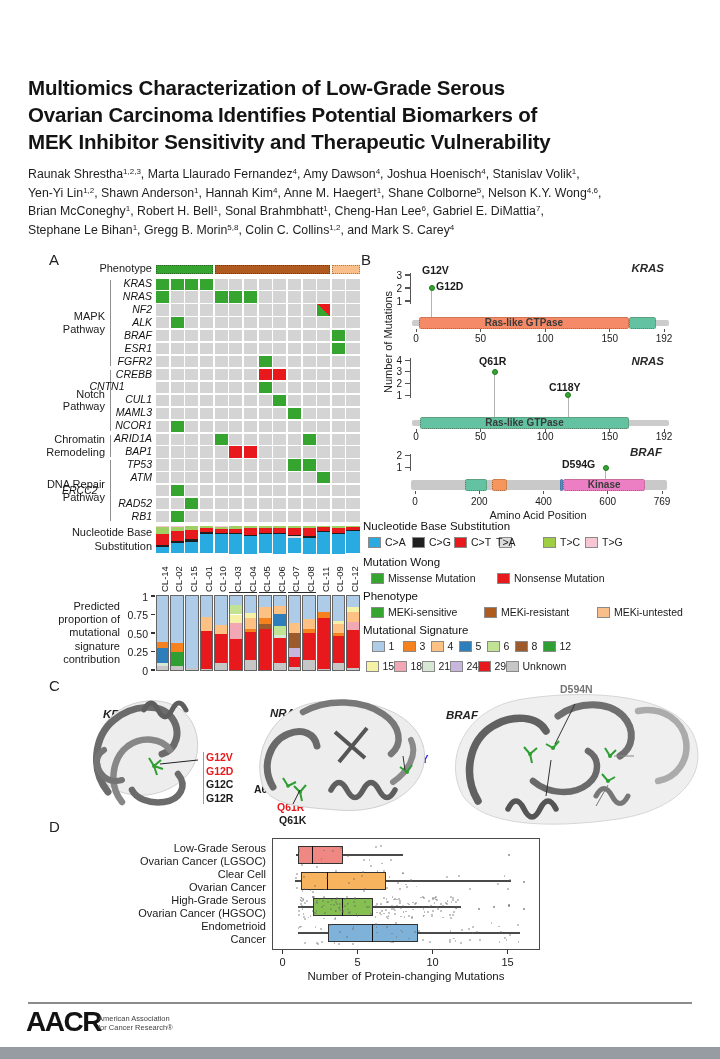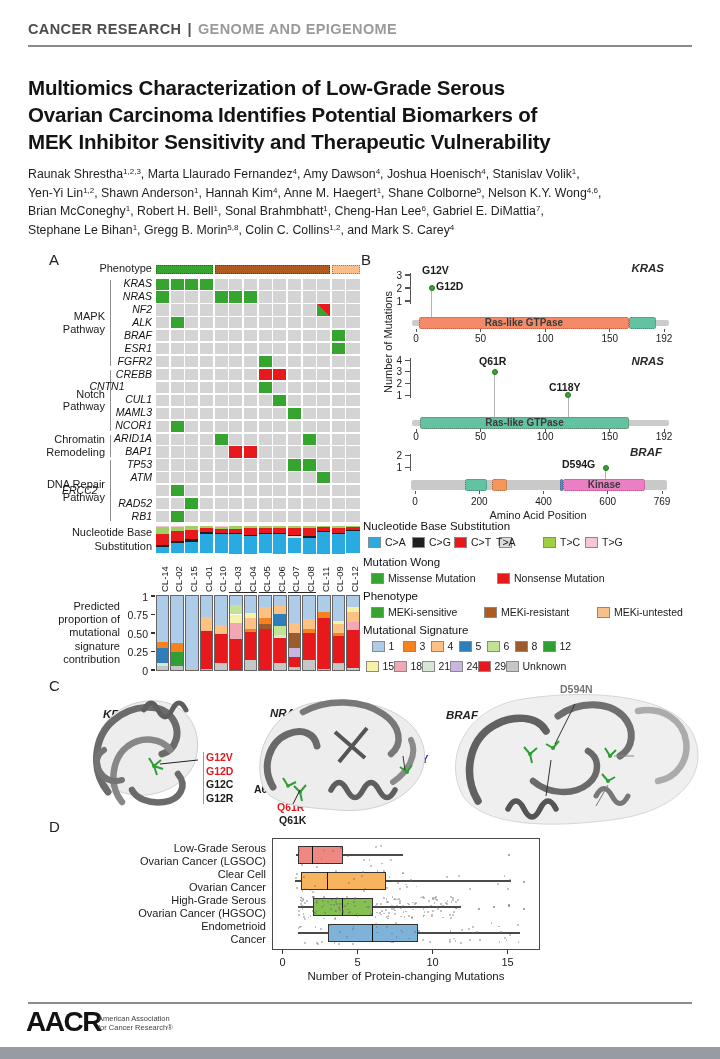--- a/index.html
+++ b/index.html
@@ -19,23 +19,20 @@
   #authors{left:28px;top:165px;width:664px;font-size:12.3px;color:#1e1e1e;line-height:18.6px;}
   .panlab{font-size:15px;color:#222;font-weight:normal;}
   .lgtitle{font-size:11.5px;color:#111;}
   svg{display:block;}
 </style>
 </head>
 <body>
 
 <div id="page">
 
-  <div id="hdr" class="abs">
-    <span class="jn">CANCER RESEARCH</span><span class="dv">|</span><span class="sc">GENOME AND EPIGENOME</span>
-  </div>
 
   <div class="abs titleline" style="top:76px;">Multiomics Characterization of Low-Grade Serous</div>
   <div class="abs titleline" style="top:130px;">MEK Inhibitor Sensitivity and Therapeutic Vulnerability</div>
   <div class="abs titleline" style="top:103px;">Ovarian Carcinoma Identifies Potential Biomarkers of</div>
 
   <div id="authors" class="abs">
       <div><span>Raunak Shrestha</span><sup>1,2,3</sup><span>, Marta Llaurado Fernandez</span><sup>4</sup><span>, Amy Dawson</span><sup>4</sup><span>, Joshua Hoenisch</span><sup>4</sup><span>, Stanislav Volik</span><sup>1</sup><span>,</span></div>
       <div><span>Yen-Yi Lin</span><sup>1,2</sup><span>, Shawn Anderson</span><sup>1</sup><span>, Hannah Kim</span><sup>4</sup><span>, Anne M. Haegert</span><sup>1</sup><span>, Shane Colborne</span><sup>5</sup><span>, Nelson K.Y. Wong</span><sup>4,6</sup><span>,</span></div>
       <div><span>Brian McConeghy</span><sup>1</sup><span>, Robert H. Bell</span><sup>1</sup><span>, Sonal Brahmbhatt</span><sup>1</sup><span>, Cheng-Han Lee</span><sup>6</sup><span>, Gabriel E. DiMattia</span><sup>7</sup><span>,</span></div>
       <div><span>Stephane Le Bihan</span><sup>1</sup><span>, Gregg B. Morin</span><sup>5,8</sup><span>, Colin C. Collins</span><sup>1,2</sup><span>, and Mark S. Carey</span><sup>4</sup></div>

